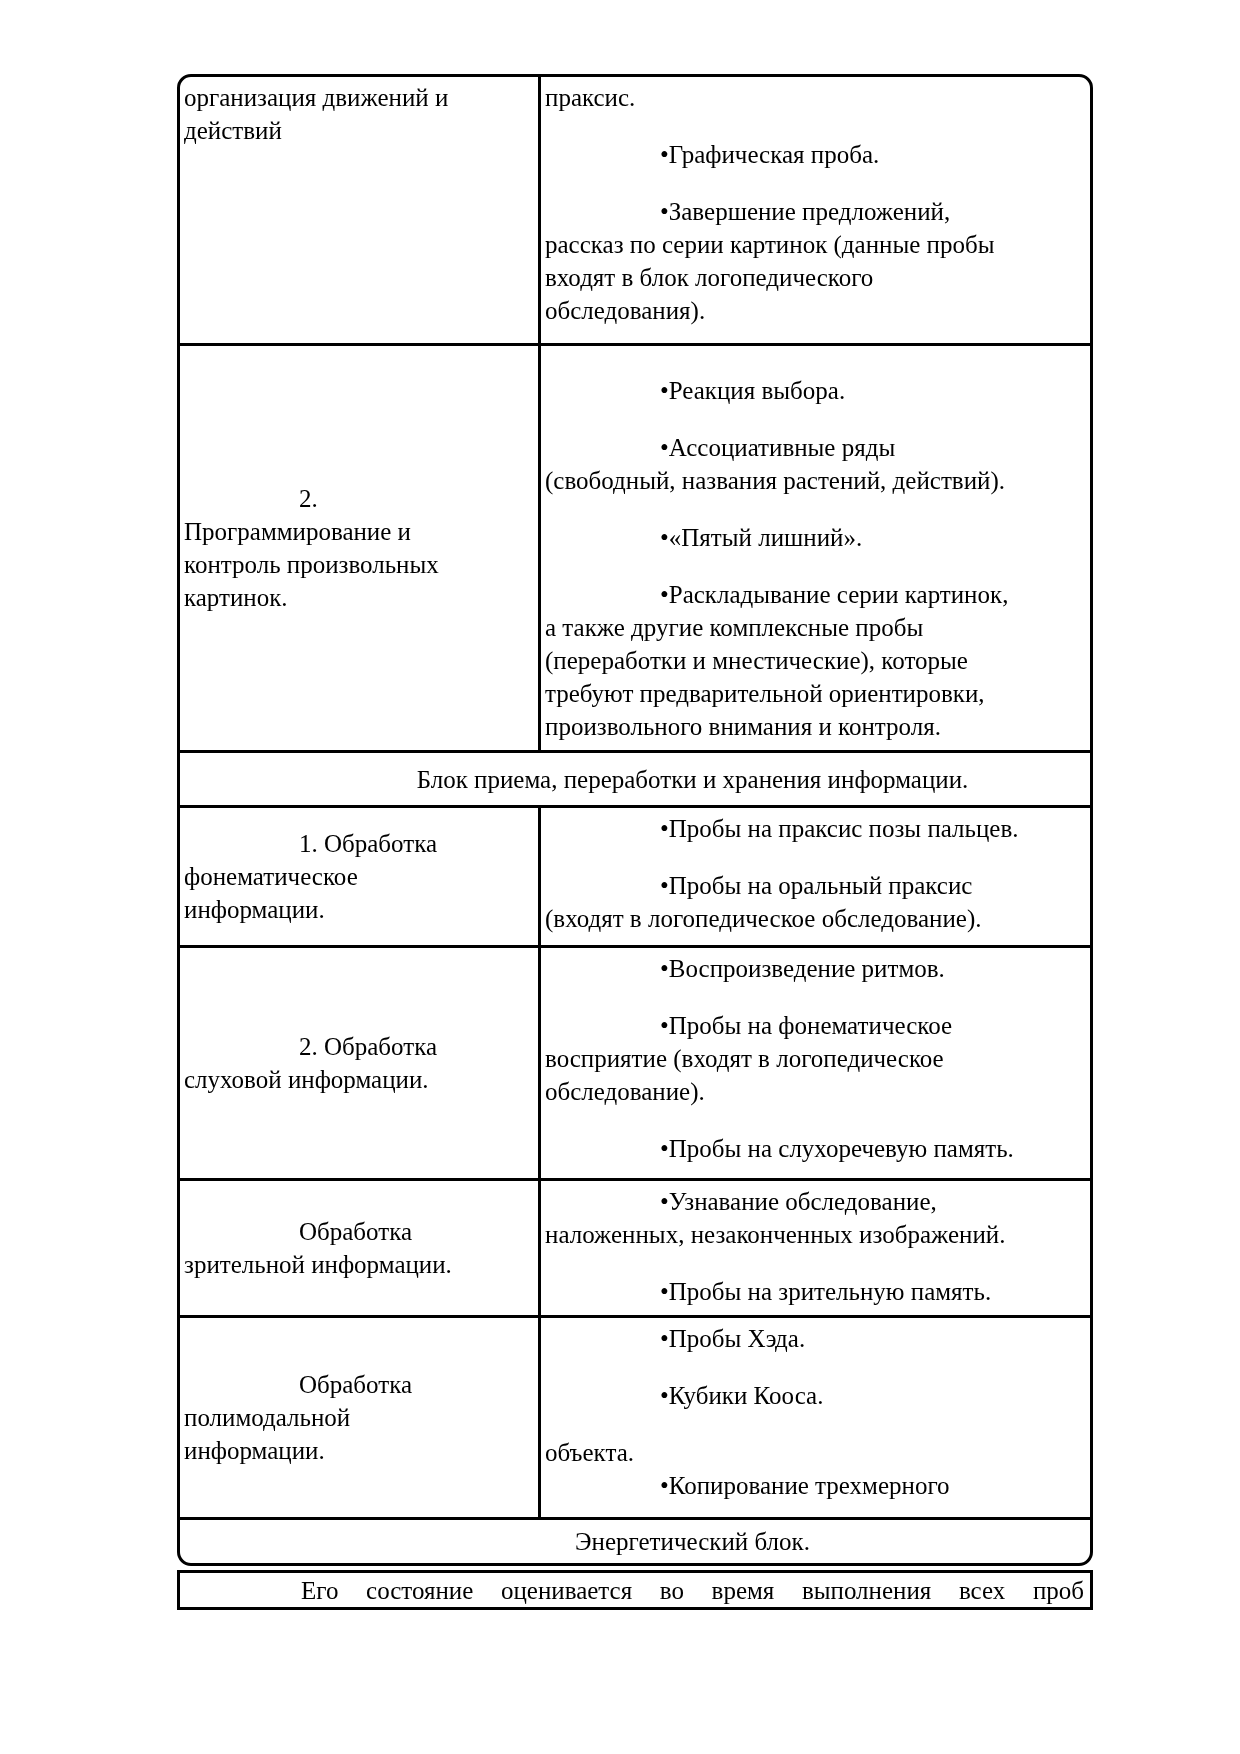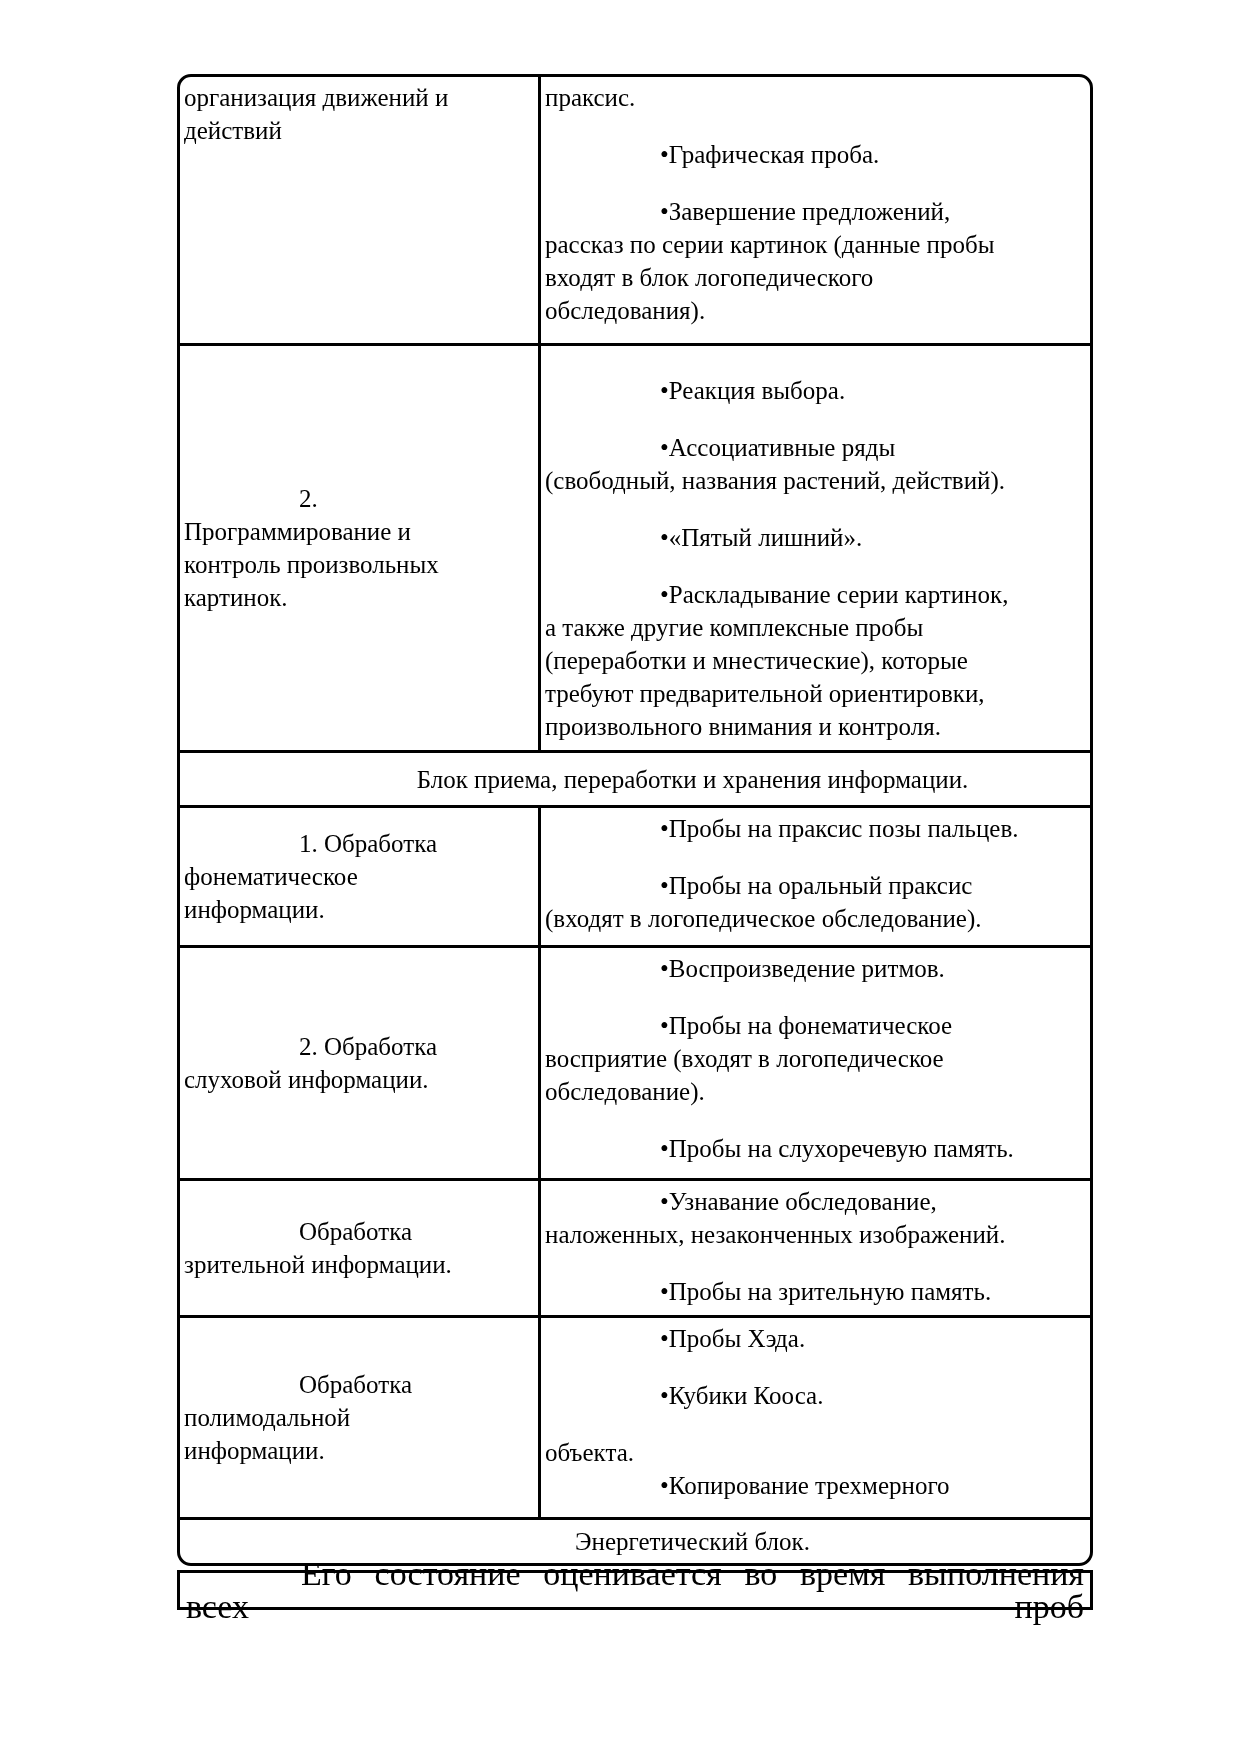--- a/index.html
+++ b/index.html
@@ -44,21 +44,21 @@
   .spantext {
     flex:1 1 auto;
     font-size:25px; line-height:33px;
     text-align:center;
     text-indent:115px;
     white-space:nowrap;
   }
 
   .footer-text {
     flex:1 1 auto;
-    font-size:34px; line-height:33px;
+    font-size:25px; line-height:33px;
     text-align:justify;
     text-align-last:justify;
     -moz-text-align-last:justify;
     text-indent:115px;
     padding:0 6px;
     border-radius:14px;
   }
 </style>
 </head>
 <body>

